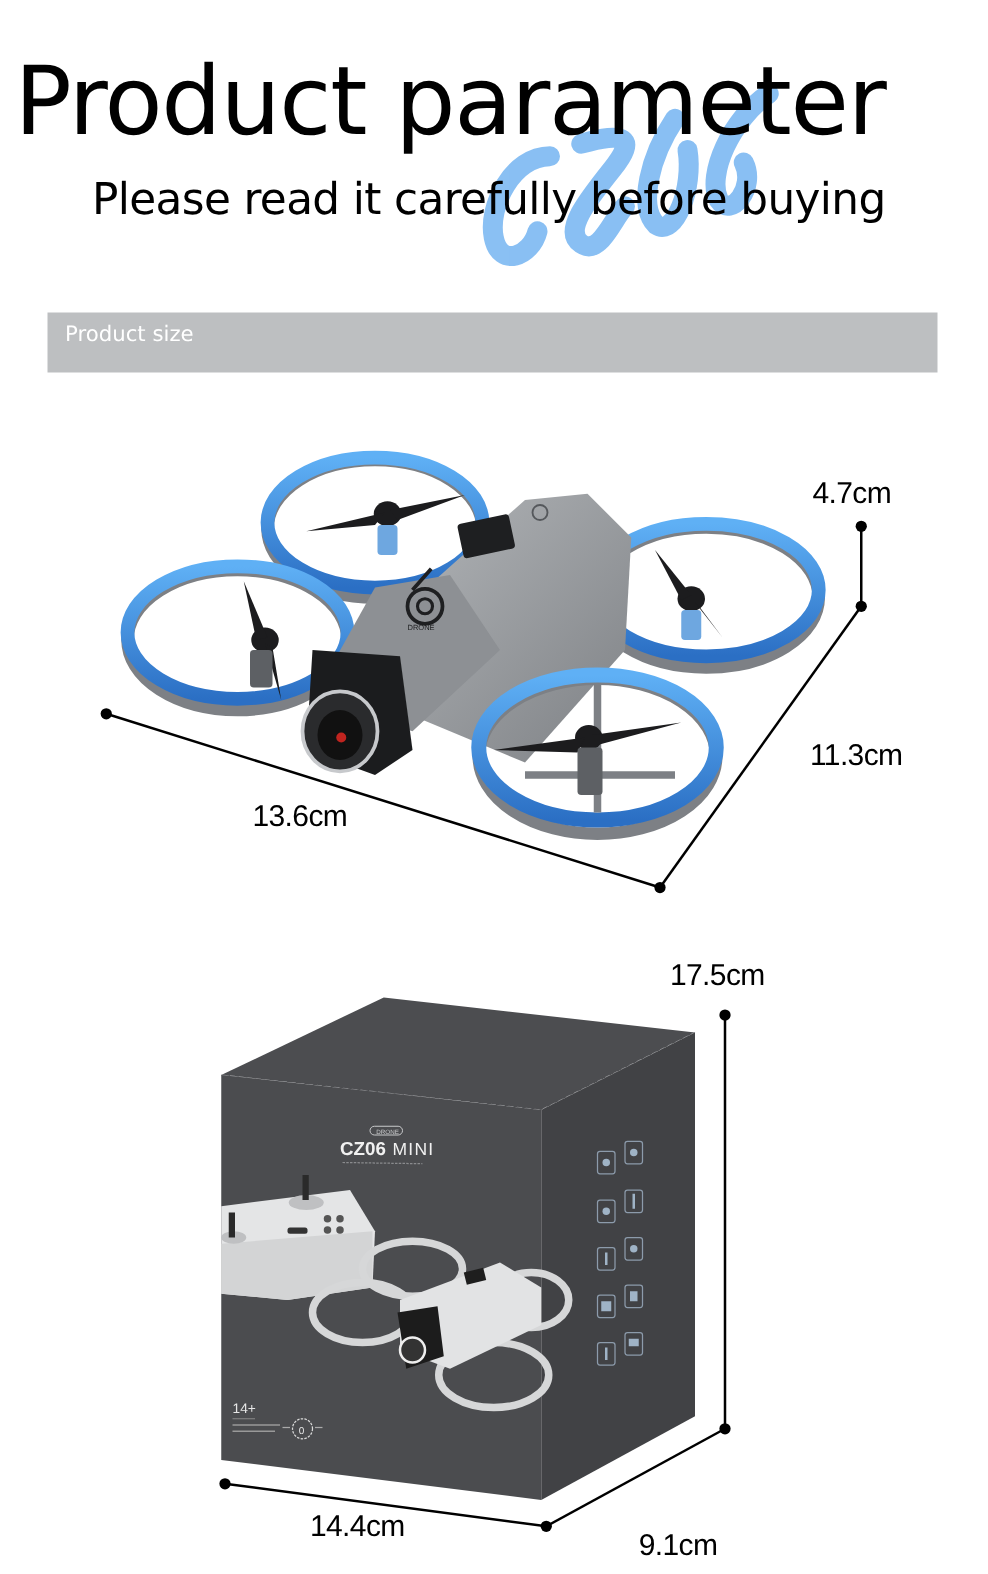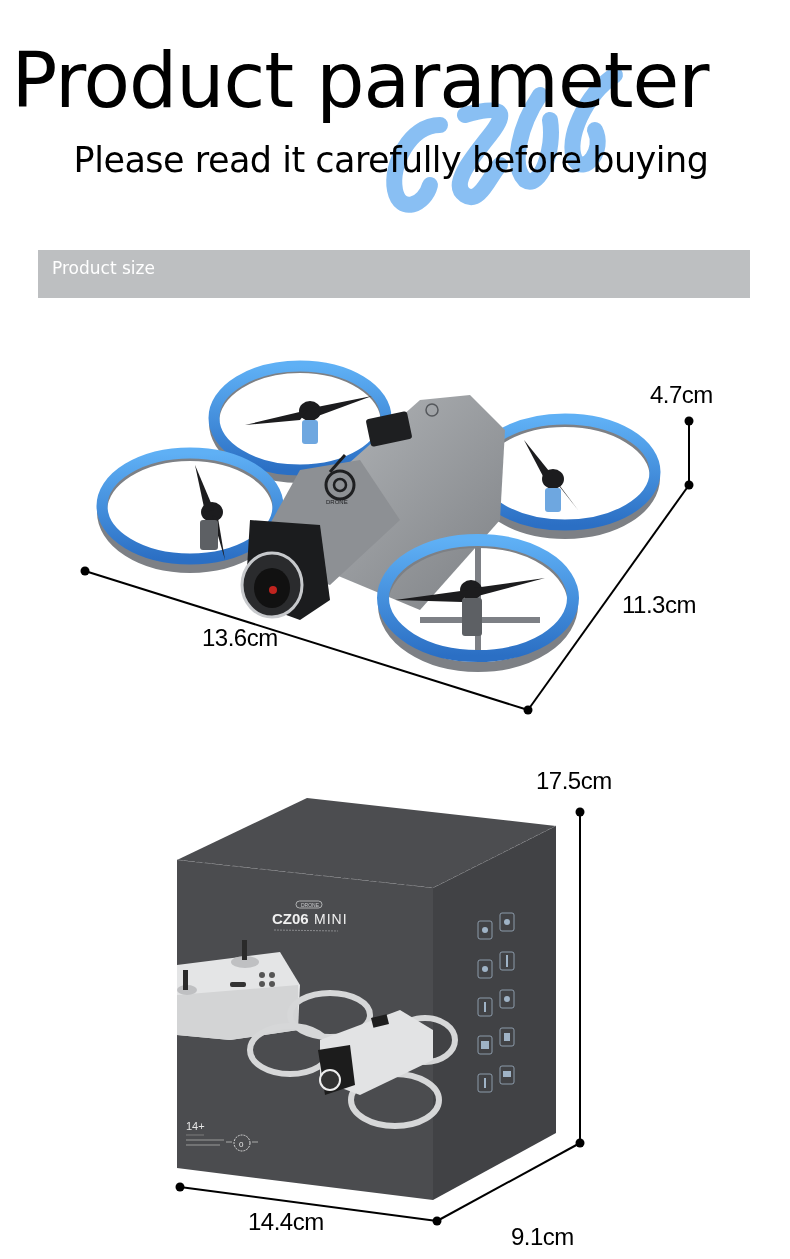--- a/index.html
+++ b/index.html
@@ -219,18 +219,18 @@
     <line x1="437" y1="1221" x2="580" y2="1143"></line>
     <line x1="580" y1="812" x2="580" y2="1143"></line>
     <circle cx="180" cy="1187" r="4.5" stroke="none"></circle>
     <circle cx="437" cy="1221" r="4.5" stroke="none"></circle>
     <circle cx="580" cy="1143" r="4.5" stroke="none"></circle>
     <circle cx="580" cy="812" r="4.5" stroke="none"></circle>
   </g>
 </svg>
 
 <div class="abs dim-label" style="left:650px; top:381px;text-align:center;">4.7cm</div>
-<div class="abs dim-label" style="left:622px; top:591px;">11.3cm</div>
-<div class="abs dim-label" style="left:202px; top:624px;text-align:center;">13.6cm</div>
+<div class="abs dim-label" style="left:648px; top:591px;">11.3cm</div>
+<div class="abs dim-label" style="left:202px; top:640px;text-align:center;">13.6cm</div>
 
 <div class="abs dim-label" style="left:536px; top:767px;">17.5cm</div>
 <div class="abs dim-label" style="left:511px; top:1184px;margin-top:39px;">9.1cm</div>
 <div class="abs dim-label" style="left:248px; top:1208px;">14.4cm</div>
 
 </body></html>

